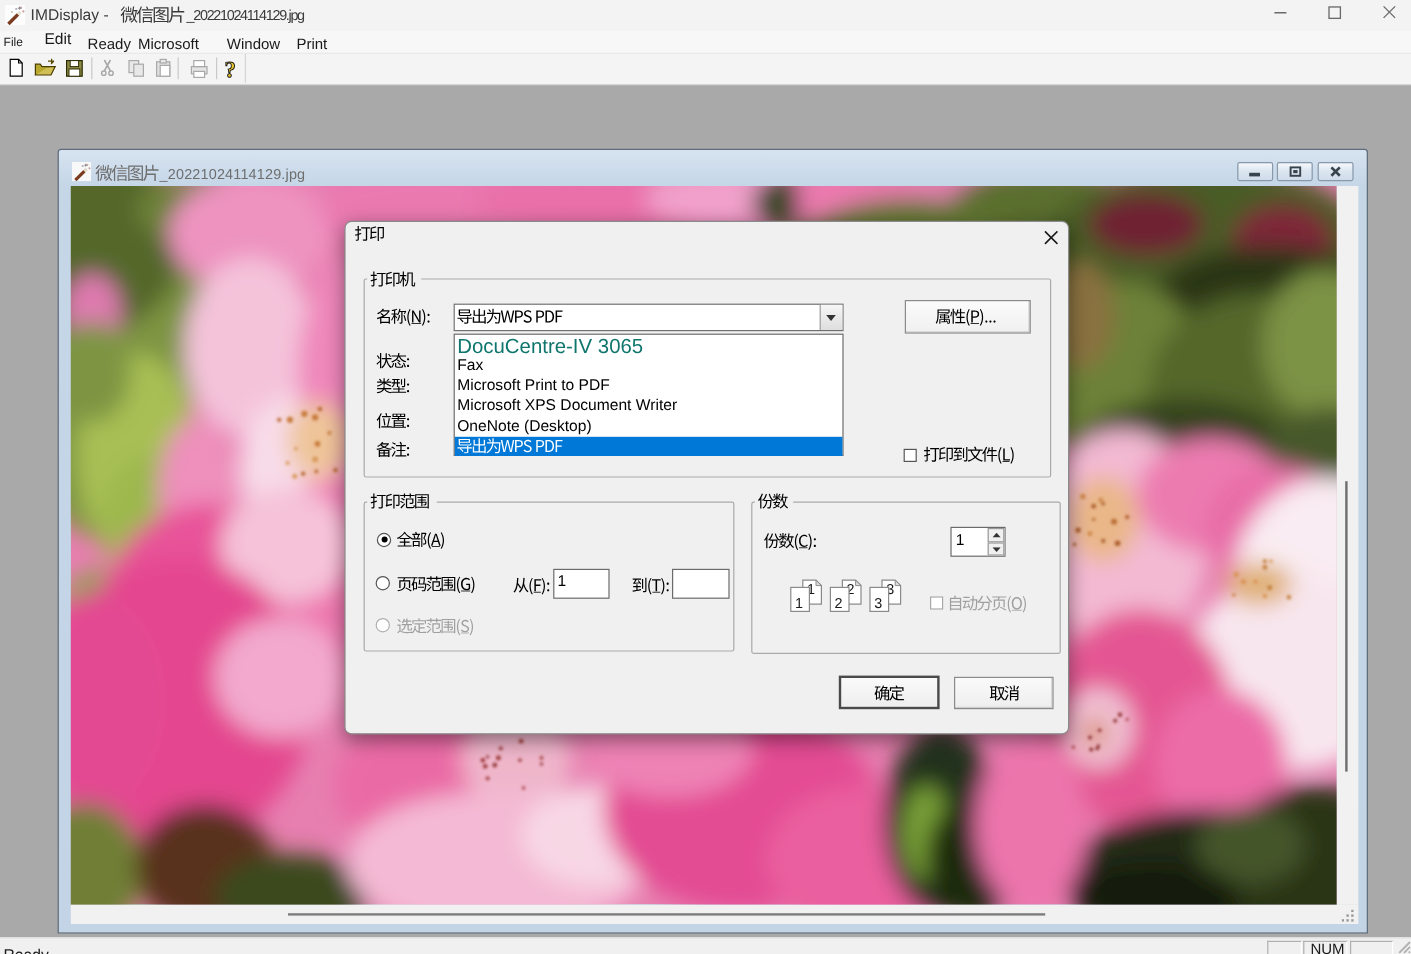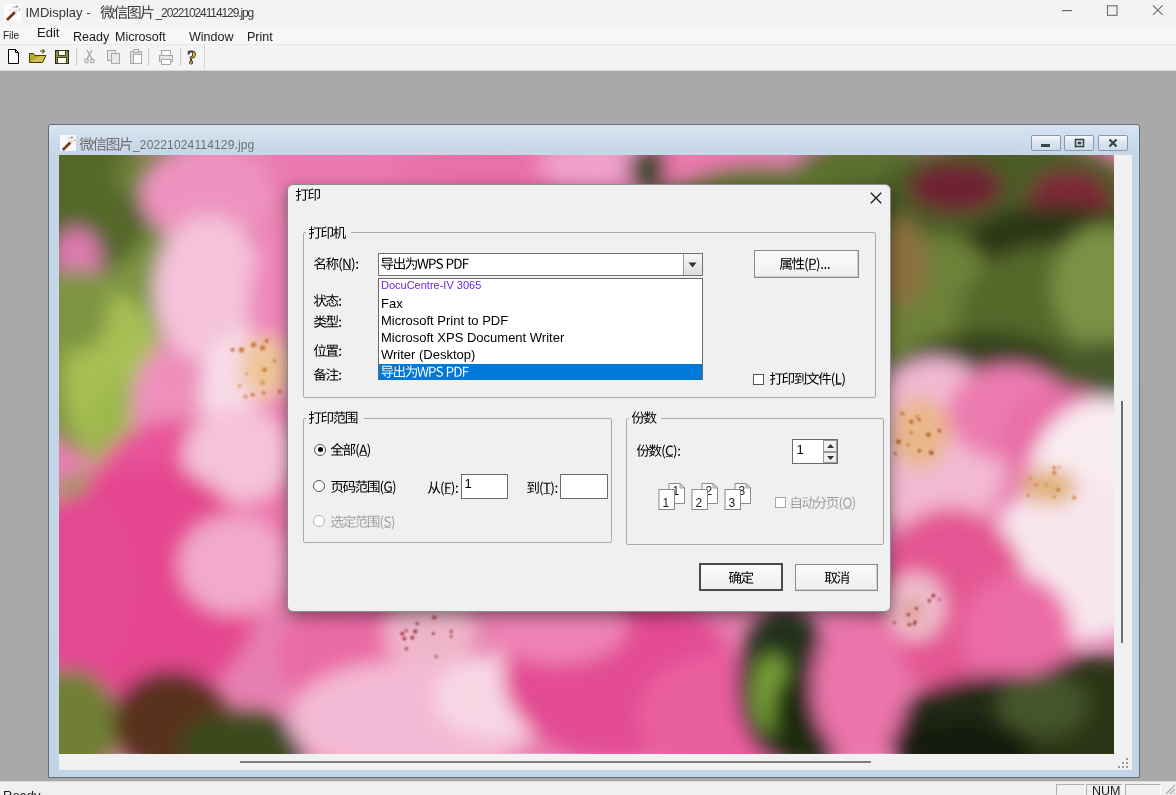--- a/index.html
+++ b/index.html
@@ -303,25 +303,25 @@
 <svg style="position:absolute;left:314.0px;top:315.3px;overflow:visible" width="27.8" height="14.6" viewBox="0 -920 2278 1200">
     <path d="M776 -877C749 -830 700 -762 662 -718L731 -693C771 -733 821 -792 863 -849ZM143 -840C190 -795 240 -728 261 -685L336 -722C314 -765 261 -829 213 -873ZM455 -896V-679H21V-602H388C296 -508 147 -429 -1 -395C17 -378 41 -347 53 -325C205 -370 357 -459 455 -569V-381H539V-549C681 -479 849 -387 939 -329L980 -398C891 -452 731 -535 592 -602H985V-679H539V-896ZM459 -357C453 -313 446 -273 436 -236H15V-157H406C350 -52 237 17 -8 56C7 75 28 110 35 133C314 84 438 -9 498 -149C585 8 740 98 966 133C976 109 1000 73 1019 54C815 31 665 -40 583 -157H988V-236H526C535 -274 541 -314 547 -357Z M1651 -834V-459H1728V-834ZM1861 -891V-390C1861 -376 1856 -371 1838 -370C1821 -369 1765 -369 1702 -371C1714 -349 1725 -316 1730 -294C1809 -294 1864 -295 1898 -308C1931 -321 1940 -342 1940 -389V-891ZM1375 -778V-623H1236V-630V-778ZM1015 -623V-548H1152C1139 -473 1102 -397 1006 -338C1022 -326 1050 -295 1061 -279C1175 -350 1218 -451 1230 -548H1375V-307H1454V-548H1582V-623H1454V-778H1558V-852H1052V-778H1158V-631V-623ZM1463 -329V-204H1109V-127H1463V15H993V94H2006V15H1549V-127H1890V-204H1549V-329Z M2139 -394C2179 -394 2213 -425 2213 -472C2213 -518 2179 -550 2139 -550C2098 -550 2065 -518 2065 -472C2065 -425 2098 -394 2139 -394ZM2139 58C2179 58 2213 26 2213 -20C2213 -67 2179 -98 2139 -98C2098 -98 2065 -67 2065 -20C2065 26 2098 58 2139 58Z" fill="#000"></path>
   </svg>
 <svg style="position:absolute;left:314.0px;top:343.8px;overflow:visible" width="27.8" height="14.6" viewBox="0 -920 2278 1200">
     <path d="M353 -694V-612H964V-694ZM427 -527C461 -371 494 -164 503 -46L586 -71C575 -185 540 -387 503 -545ZM578 -884C600 -828 622 -754 631 -706L715 -731C704 -779 679 -849 658 -905ZM305 5V86H1010V5H778C819 -145 865 -366 895 -538L807 -553C787 -385 742 -146 699 5ZM260 -893C198 -723 92 -555 -17 -446C-3 -427 22 -384 31 -363C69 -403 106 -448 142 -499V131H226V-630C269 -706 308 -788 340 -870Z M1669 -795H1858V-694H1669ZM1407 -795H1592V-694H1407ZM1152 -795H1330V-694H1152ZM1153 -435V36H1004V99H1998V36H1845V-435H1494L1510 -501H1973V-567H1522L1535 -632H1942V-855H1071V-632H1448L1440 -567H1016V-501H1428L1415 -435ZM1233 36V-33H1762V36ZM1233 -265H1762V-200H1233ZM1233 -315V-378H1762V-315ZM1233 -149H1762V-83H1233Z M2139 -394C2179 -394 2213 -425 2213 -472C2213 -518 2179 -550 2139 -550C2098 -550 2065 -518 2065 -472C2065 -425 2098 -394 2139 -394ZM2139 58C2179 58 2213 26 2213 -20C2213 -67 2179 -98 2139 -98C2098 -98 2065 -67 2065 -20C2065 26 2098 58 2139 58Z" fill="#000"></path>
   </svg>
 <svg style="position:absolute;left:314.0px;top:368.3px;overflow:visible" width="27.8" height="14.6" viewBox="0 -920 2278 1200">
     <path d="M707 -727C653 -670 581 -621 498 -578C422 -616 357 -662 308 -715L321 -727ZM353 -901C297 -804 188 -692 25 -615C44 -602 70 -574 83 -554C146 -586 201 -623 249 -662C295 -615 349 -574 410 -538C274 -481 119 -442 -26 -422C-12 -403 5 -366 12 -342C174 -369 347 -417 499 -491C639 -424 805 -380 977 -358C988 -381 1011 -416 1030 -435C871 -453 717 -487 587 -538C694 -601 784 -678 845 -771L790 -806L776 -801H387C408 -828 427 -855 444 -883ZM218 -101H455V23H218ZM218 -170V-283H455V-170ZM776 -101V23H541V-101ZM776 -170H541V-283H776ZM130 -357V133H218V97H776V131H866V-357Z M1045 -824C1118 -789 1211 -735 1258 -698L1306 -768C1258 -802 1164 -853 1092 -884ZM987 -513C1058 -480 1149 -427 1194 -391L1241 -462C1194 -497 1101 -546 1033 -576ZM1020 63 1090 120C1157 16 1235 -125 1294 -242L1233 -298C1168 -171 1080 -23 1020 63ZM1554 -874C1592 -816 1631 -737 1647 -688L1728 -721C1712 -770 1669 -845 1630 -902ZM1314 -684V-604H1609V-351H1357V-272H1609V17H1278V98H2017V17H1696V-272H1950V-351H1696V-604H1991V-684Z M2139 -394C2179 -394 2213 -425 2213 -472C2213 -518 2179 -550 2139 -550C2098 -550 2065 -518 2065 -472C2065 -425 2098 -394 2139 -394ZM2139 58C2179 58 2213 26 2213 -20C2213 -67 2179 -98 2139 -98C2098 -98 2065 -67 2065 -20C2065 26 2098 58 2139 58Z" fill="#000"></path>
   </svg>
 <div class="abs" style="left:377.5px;top:277.9px;width:325.5px;height:102.5px;background:#fff;border:1px solid #6a6a6a"></div>
-<div class="abs" style="left:381.0px;top:278.7px;font-size:11px;color:#6d28d9">DocuCentre-IV 3065</div>
+<div class="abs" style="left:381.0px;top:278.7px;font-size:17px;color:#0f766e">DocuCentre-IV 3065</div>
 <div class="abs" style="left:381.0px;top:295.8px;font-size:13px;color:#000">Fax</div>
 <div class="abs" style="left:381.0px;top:312.9px;font-size:13px;color:#000">Microsoft Print to PDF</div>
 <div class="abs" style="left:381.0px;top:330.0px;font-size:13px;color:#000">Microsoft XPS Document Writer</div>
-<div class="abs" style="left:381.0px;top:347.1px;font-size:13px;color:#000">Writer (Desktop)</div>
+<div class="abs" style="left:381.0px;top:347.1px;font-size:13px;color:#000">OneNote (Desktop)</div>
 <div class="abs" style="left:378.5px;top:364.0px;width:323.5px;height:15.5px;background:#0078d7"></div>
 <svg style="position:absolute;left:381.0px;top:365.1px;overflow:visible" width="87.9" height="14.6" viewBox="0 -920 7204 1200">
     <path d="M176 -161C247 -102 326 -16 359 42L422 -14C387 -69 311 -147 242 -204H666V31C666 48 659 53 637 54C615 54 535 56 452 53C464 75 478 106 482 128C590 128 658 128 698 116C739 105 752 82 752 33V-204H997V-283H752V-370H666V-283H9V-204H227ZM91 -819V-526C91 -420 147 -398 332 -398C373 -398 734 -398 779 -398C920 -398 957 -425 972 -540C946 -544 912 -554 890 -566C881 -483 865 -468 773 -468C695 -468 385 -468 325 -468C201 -468 179 -480 179 -527V-586H865V-853H91ZM179 -779H782V-661H179Z M1056 -339V67H1852V131H1942V-339H1852V-17H1544V-409H1898V-797H1807V-491H1544V-896H1452V-491H1195V-796H1108V-409H1452V-17H1149V-339Z M2121 -835C2166 -782 2217 -711 2239 -665L2315 -702C2292 -748 2239 -817 2193 -866ZM2499 -372C2556 -304 2622 -210 2651 -151L2725 -191C2695 -249 2627 -340 2568 -406ZM2400 -895V-763C2400 -721 2399 -676 2396 -628H2032V-544H2387C2359 -344 2270 -119 2002 56C2022 69 2053 98 2068 117C2354 -73 2446 -324 2473 -544H2860C2844 -163 2826 -13 2792 22C2780 35 2768 39 2743 38C2716 38 2646 38 2569 31C2586 56 2597 92 2599 118C2668 122 2739 124 2778 120C2819 116 2845 107 2871 75C2914 23 2930 -135 2948 -584C2948 -597 2949 -628 2949 -628H2482C2484 -675 2485 -721 2485 -762V-895Z M3150 43H3273L3395 -452C3409 -517 3424 -576 3437 -639H3441C3455 -576 3467 -517 3482 -452L3606 43H3731L3900 -778H3802L3713 -331C3699 -242 3683 -154 3669 -64H3662C3642 -154 3624 -244 3604 -331L3489 -778H3394L3281 -331C3261 -242 3241 -154 3223 -64H3218C3202 -154 3186 -242 3169 -331L3083 -778H2976Z M3953 43H4056V-284H4192C4372 -284 4494 -363 4494 -537C4494 -716 4371 -778 4187 -778H3953ZM4056 -368V-694H4174C4318 -694 4391 -657 4391 -537C4391 -419 4323 -368 4178 -368Z M4816 58C4987 58 5095 -45 5095 -175C5095 -297 5021 -353 4925 -395L4809 -445C4745 -472 4672 -502 4672 -583C4672 -656 4733 -702 4826 -702C4902 -702 4962 -672 5013 -625L5067 -692C5009 -751 4923 -792 4826 -792C4677 -792 4567 -702 4567 -575C4567 -455 4658 -397 4734 -364L4852 -313C4930 -278 4989 -251 4989 -166C4989 -87 4925 -33 4817 -33C4732 -33 4649 -73 4591 -135L4529 -63C4600 11 4699 58 4816 58Z M5406 43H5509V-284H5645C5825 -284 5947 -363 5947 -537C5947 -716 5824 -778 5640 -778H5406ZM5509 -368V-694H5627C5771 -694 5844 -657 5844 -537C5844 -419 5776 -368 5631 -368Z M6036 43H6245C6493 43 6627 -110 6627 -370C6627 -632 6493 -778 6241 -778H6036ZM6139 -42V-694H6232C6426 -694 6521 -578 6521 -370C6521 -163 6426 -42 6232 -42Z M6732 43H6835V-325H7149V-413H6835V-690H7205V-778H6732Z" fill="#fff"></path>
   </svg>
 <div class="abs" style="left:753.0px;top:373.5px;width:11px;height:11px;background:#fff;border:1px solid #555"></div>
 <svg style="position:absolute;left:770.2px;top:372.3px;overflow:visible" width="75.9" height="14.6" viewBox="0 -920 6219 1200">
     <path d="M163 -898V-671H-6V-591H163V-352C96 -334 34 -317 -16 -305L9 -221L163 -266V21C163 36 156 42 140 42C126 43 77 43 24 42C35 64 48 99 51 122C129 122 175 119 205 106C235 92 246 69 246 22V-291L414 -341L403 -420L246 -376V-591H401V-671H246V-898ZM408 -804V-720H727V8C727 30 720 36 697 36C672 39 592 39 509 35C522 60 538 101 544 126C650 126 721 125 762 110C802 96 817 67 817 10V-720H1016V-804Z M1044 2C1072 -16 1116 -30 1452 -117C1448 -135 1446 -170 1446 -194L1140 -121V-420H1451V-502H1140V-713C1248 -739 1363 -771 1450 -808L1382 -875C1306 -836 1172 -795 1055 -767V-162C1055 -118 1027 -96 1007 -86C1021 -64 1039 -21 1044 2ZM1537 -819V131H1621V-735H1880V-152C1880 -135 1874 -129 1856 -128C1837 -128 1777 -128 1707 -130C1721 -106 1736 -65 1741 -40C1824 -40 1883 -42 1918 -58C1954 -72 1964 -102 1964 -151V-819Z M2658 -801V-123H2736V-801ZM2880 -880V2C2880 21 2874 26 2855 26C2836 28 2774 28 2708 25C2722 48 2735 86 2740 109C2821 109 2881 107 2916 92C2949 79 2961 54 2961 2V-880ZM2009 -4 2028 77C2176 48 2389 7 2588 -32L2584 -106L2349 -62V-238H2573V-313H2349V-433H2269V-313H2049V-238H2269V-49ZM2073 -448C2100 -461 2142 -465 2492 -499C2508 -473 2521 -450 2531 -429L2595 -472C2563 -536 2489 -638 2426 -713L2364 -677C2392 -643 2422 -603 2448 -565L2162 -540C2208 -601 2254 -676 2292 -750H2595V-824H2020V-750H2198C2162 -670 2116 -599 2099 -577C2080 -550 2063 -531 2045 -528C2055 -506 2068 -466 2073 -448Z M3414 -879C3447 -824 3483 -749 3497 -703L3590 -733C3574 -779 3535 -852 3501 -905ZM2996 -700V-618H3171C3237 -447 3325 -301 3441 -181C3317 -78 3166 -2 2980 51C2997 71 3024 110 3033 131C3220 70 3376 -11 3502 -120C3629 -8 3781 75 3965 125C3979 101 4004 66 4023 48C3844 3 3692 -77 3567 -182C3680 -297 3767 -441 3832 -618H4008V-700ZM3504 -240C3399 -347 3316 -474 3258 -618H3736C3680 -466 3603 -342 3504 -240Z M4295 -339V-257H4616V133H4700V-257H5007V-339H4700V-586H4958V-668H4700V-884H4616V-668H4466C4481 -718 4493 -772 4504 -825L4424 -842C4398 -695 4351 -550 4286 -457C4306 -447 4342 -427 4358 -415C4388 -462 4416 -521 4440 -586H4616V-339ZM4240 -893C4180 -724 4081 -556 3976 -446C3990 -427 4015 -384 4024 -363C4060 -401 4093 -446 4127 -494V131H4208V-625C4250 -704 4288 -787 4320 -870Z M5247 263 5310 235C5214 76 5168 -115 5168 -305C5168 -494 5214 -684 5310 -844L5247 -873C5144 -705 5083 -525 5083 -305C5083 -84 5144 96 5247 263Z M5419 43H5881V-45H5522V-778H5419Z M5972 263C6075 96 6136 -84 6136 -305C6136 -525 6075 -705 5972 -873L5908 -844C6004 -684 6052 -494 6052 -305C6052 -115 6004 76 5908 235Z" fill="#000"></path>
     <rect x="5368" y="80" width="483" height="55" fill="#000"></rect>
   </svg>
 <div class="abs" style="left:303.0px;top:417.5px;width:308.5px;height:125px;border:1px solid #aaa;border-radius:2px"></div>

